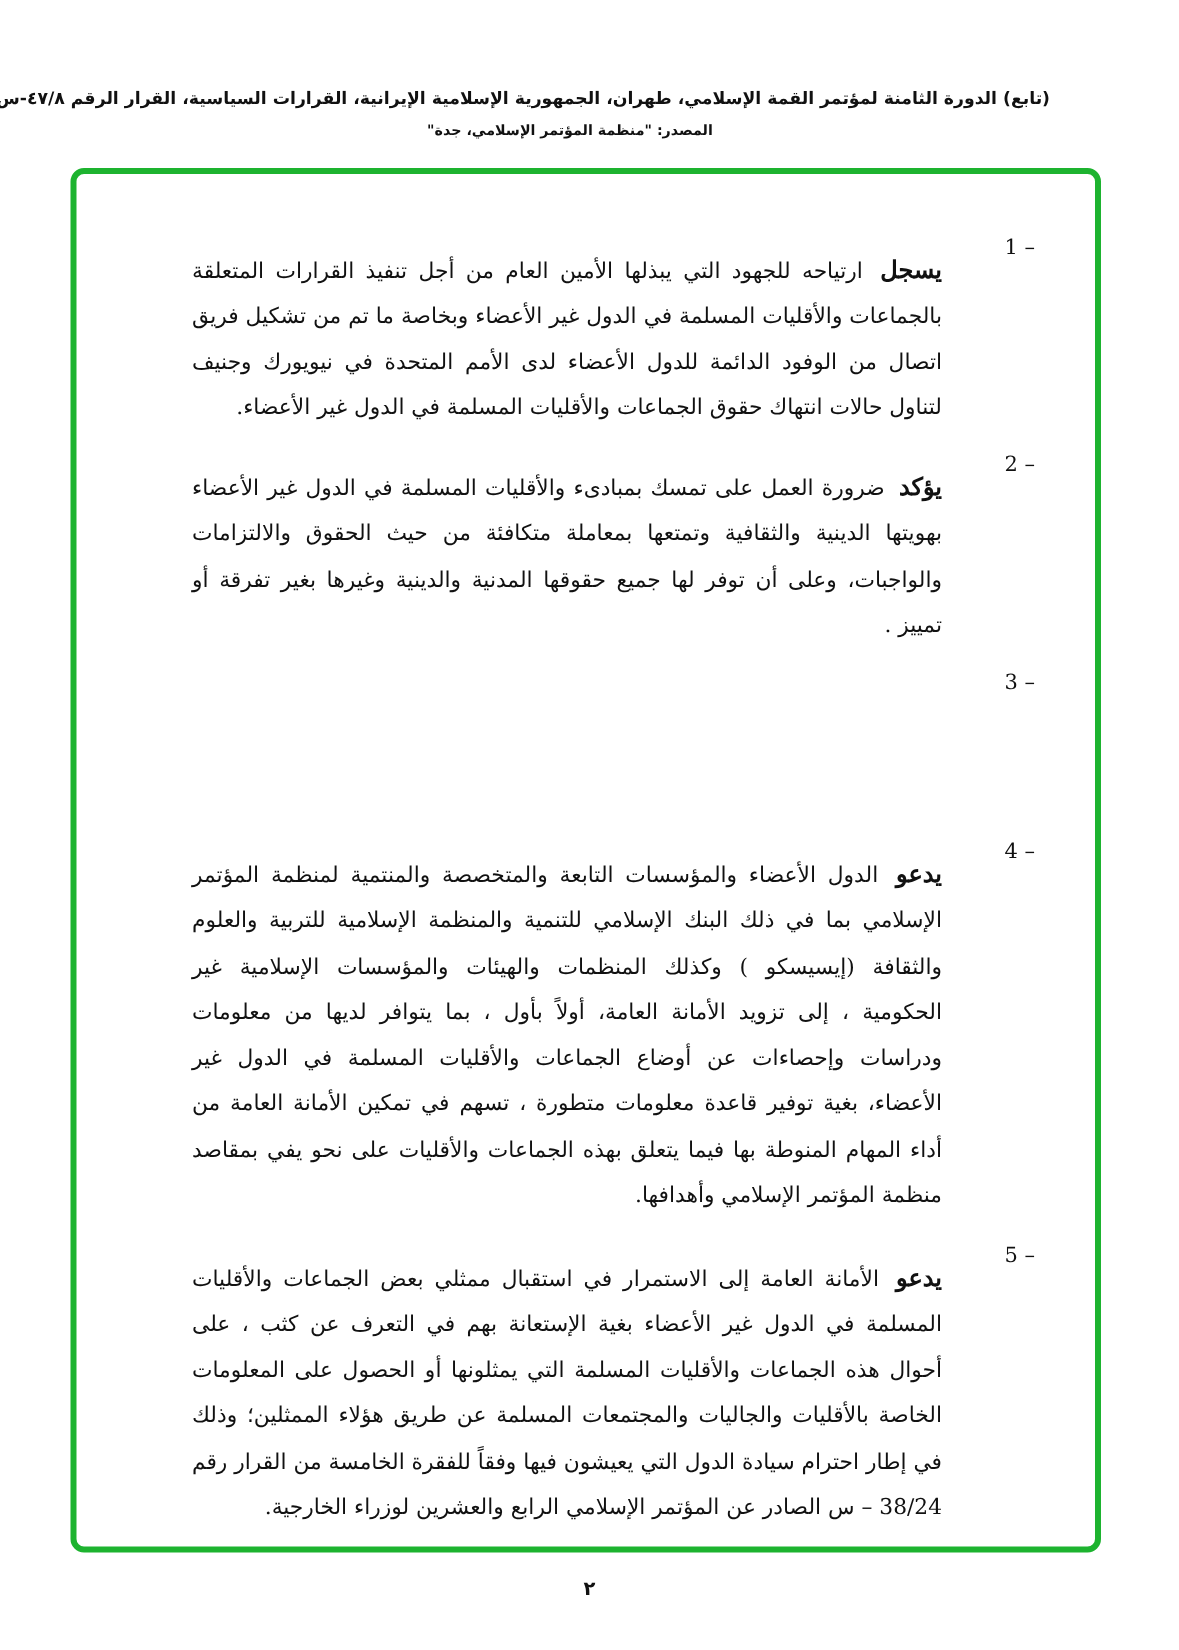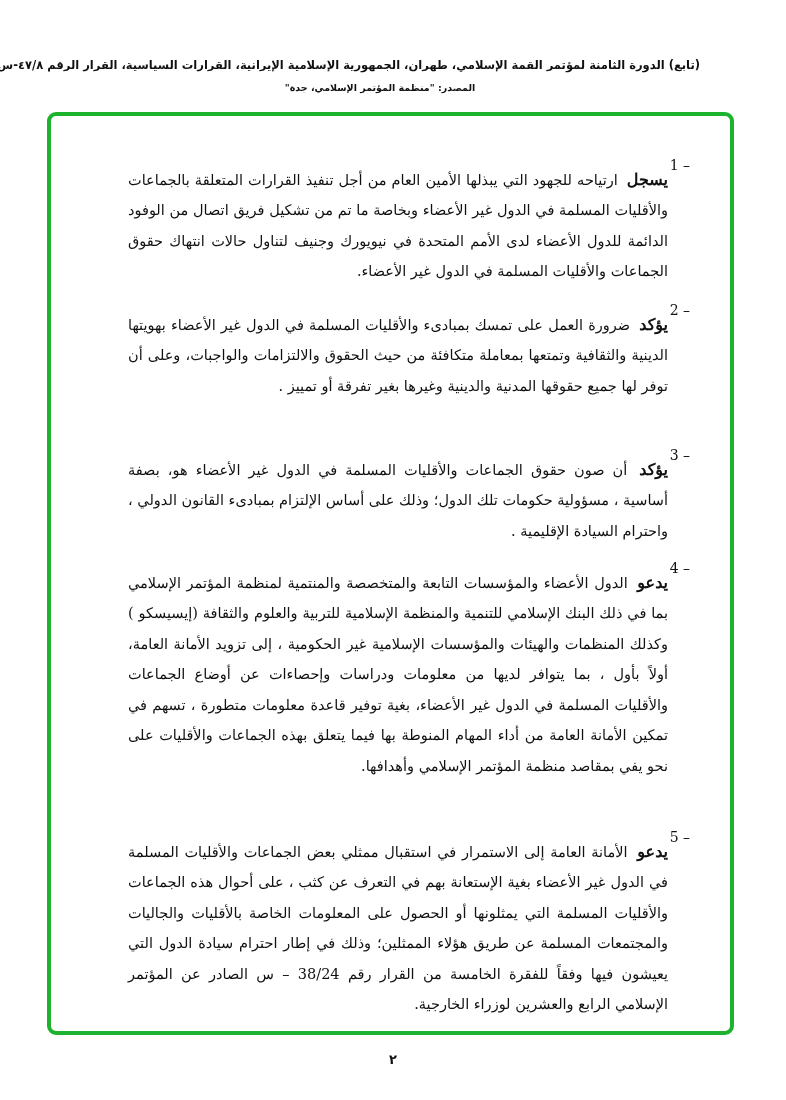--- a/index.html
+++ b/index.html
@@ -71,20 +71,21 @@
       top: 0;
       direction: ltr;
       font-family: "DejaVu Serif", "Liberation Serif", serif;
       font-size: 14px;
       line-height: 30px;
       white-space: nowrap;
       width: 30px;
       text-align: right;
     }
     .para-body {
+      margin-right: 40px;
       font-size: 14.5px;
       line-height: 30.5px;
       text-align: justify;
       text-align-last: right;
     }
     .para-body .verb {
       font-weight: bold;
       font-size: 16px;
       margin-left: 4px;
     }
@@ -119,21 +120,20 @@
     <p class="para-body"><span class="verb">يسجل</span> <span>ارتياحه للجهود التي يبذلها الأمين العام من أجل تنفيذ القرارات المتعلقة بالجماعات والأقليات المسلمة في الدول غير الأعضاء وبخاصة ما تم من تشكيل فريق اتصال من الوفود الدائمة للدول الأعضاء لدى الأمم المتحدة في نيويورك وجنيف لتناول حالات انتهاك حقوق الجماعات والأقليات المسلمة في الدول غير الأعضاء.</span></p>
   </div>
 
   <div class="para p2">
     <span class="para-num">2 –</span>
     <p class="para-body"><span class="verb">يؤكد</span> <span>ضرورة العمل على تمسك بمبادىء والأقليات المسلمة في الدول غير الأعضاء بهويتها الدينية والثقافية وتمتعها بمعاملة متكافئة من حيث الحقوق والالتزامات والواجبات، وعلى أن توفر لها جميع حقوقها المدنية والدينية وغيرها بغير تفرقة أو تمييز .</span></p>
   </div>
 
   <div class="para p3">
     <span class="para-num">3 –</span>
-    <p class="para-body"><span class="verb">يؤكد</span> <span>أن صون حقوق الجماعات والأقليات المسلمة في الدول غير الأعضاء هو، بصفة أساسية ، مسؤولية حكومات تلك الدول؛ وذلك على أساس الإلتزام بمبادىء القانون الدولي ، واحترام السيادة الإقليمية .</span></p>
   </div>
 
   <div class="para p4">
     <span class="para-num">4 –</span>
     <p class="para-body"><span class="verb">يدعو</span> <span>الدول الأعضاء والمؤسسات التابعة والمتخصصة والمنتمية لمنظمة المؤتمر الإسلامي بما في ذلك البنك الإسلامي للتنمية والمنظمة الإسلامية للتربية والعلوم والثقافة (إيسيسكو ) وكذلك المنظمات والهيئات والمؤسسات الإسلامية غير الحكومية ، إلى تزويد الأمانة العامة، أولاً بأول ، بما يتوافر لديها من معلومات ودراسات وإحصاءات عن أوضاع الجماعات والأقليات المسلمة في الدول غير الأعضاء، بغية توفير قاعدة معلومات متطورة ، تسهم في تمكين الأمانة العامة من أداء المهام المنوطة بها فيما يتعلق بهذه الجماعات والأقليات على نحو يفي بمقاصد منظمة المؤتمر الإسلامي وأهدافها.</span></p>
   </div>
 
   <div class="para p5">
     <span class="para-num">5 –</span>
     <p class="para-body"><span class="verb">يدعو</span> <span>الأمانة العامة إلى الاستمرار في استقبال ممثلي بعض الجماعات والأقليات المسلمة في الدول غير الأعضاء بغية الإستعانة بهم في التعرف عن كثب ، على أحوال هذه الجماعات والأقليات المسلمة التي يمثلونها أو الحصول على المعلومات الخاصة بالأقليات والجاليات والمجتمعات المسلمة عن طريق هؤلاء الممثلين؛ وذلك في إطار احترام سيادة الدول التي يعيشون فيها وفقاً للفقرة الخامسة من القرار رقم 38/24 – س الصادر عن المؤتمر الإسلامي الرابع والعشرين لوزراء الخارجية.</span></p>

